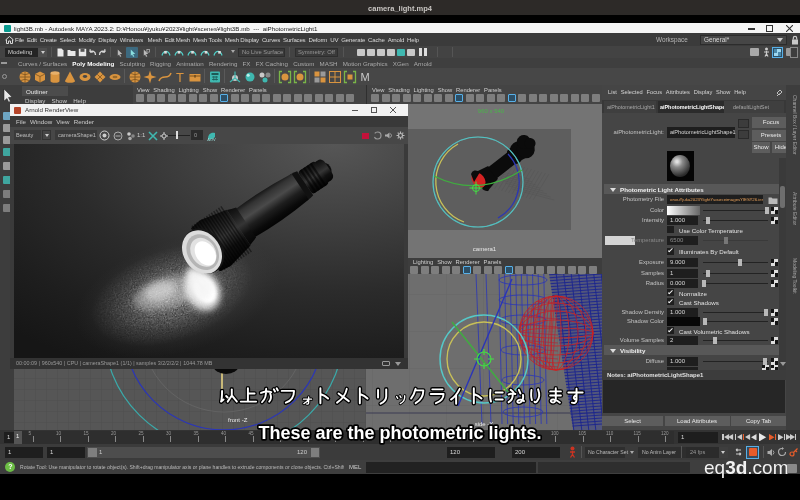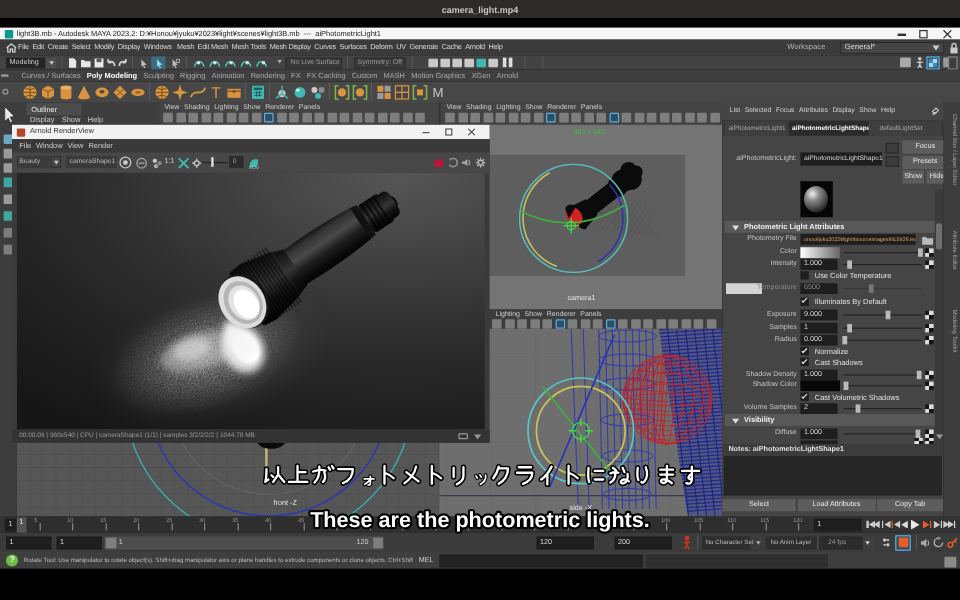--- a/index.html
+++ b/index.html
@@ -1036,13 +1036,14 @@
       <g transform="translate(319.5,0)">
         <path d="M4.5,5.5 L15,5.5 M4.5,9.5 L15,9.5 M10,2.5 L10,13 C10,15.5 8,17 6,16 C4.2,15 5.2,13 8.2,13.5 C10.5,14 12.5,15 14,16.5" fill="none" stroke="#fff" stroke-width="1.9" stroke-linecap="round" stroke-linejoin="round"></path>
       </g>
       <g transform="translate(338.8,0)">
         <path d="M3,6.5 L17,6.5 M11,3 L11,13.5 C11,16.5 9,17.5 6.5,16.5 M11,9 C8.5,10 7.5,12 9,13 C10.2,13.7 11,12.8 11,11.5" fill="none" stroke="#fff" stroke-width="1.9" stroke-linecap="round" stroke-linejoin="round"></path>
       </g>
     </svg>
 <svg class="a" style="left:0px;top:419px;" width="800" height="30">
       <text x="400" y="20" text-anchor="middle" font-family="Liberation Sans" font-size="18" font-weight="bold" fill="#fff" stroke="#000" stroke-width="3.5" paint-order="stroke" stroke-linejoin="round">These are the photometric lights.</text>
     </svg>
+<div class="tx" style="left:704px;top:456.5px;color:#f2f2f2;font-size:19px;">eq<b>3d</b>.com</div>
 <div class="a" style="left:787px;top:464px;width:10px;height:9px;background:#8a8a8a;border-radius:1px;"></div>
 </div>
 </body></html>

